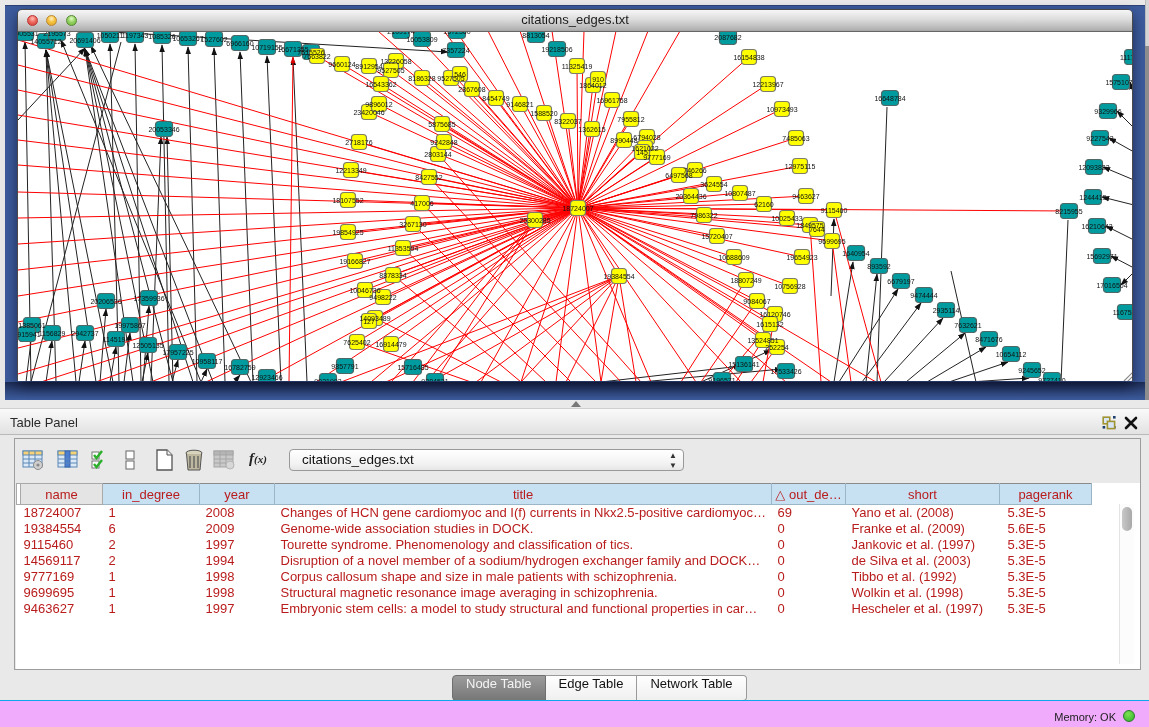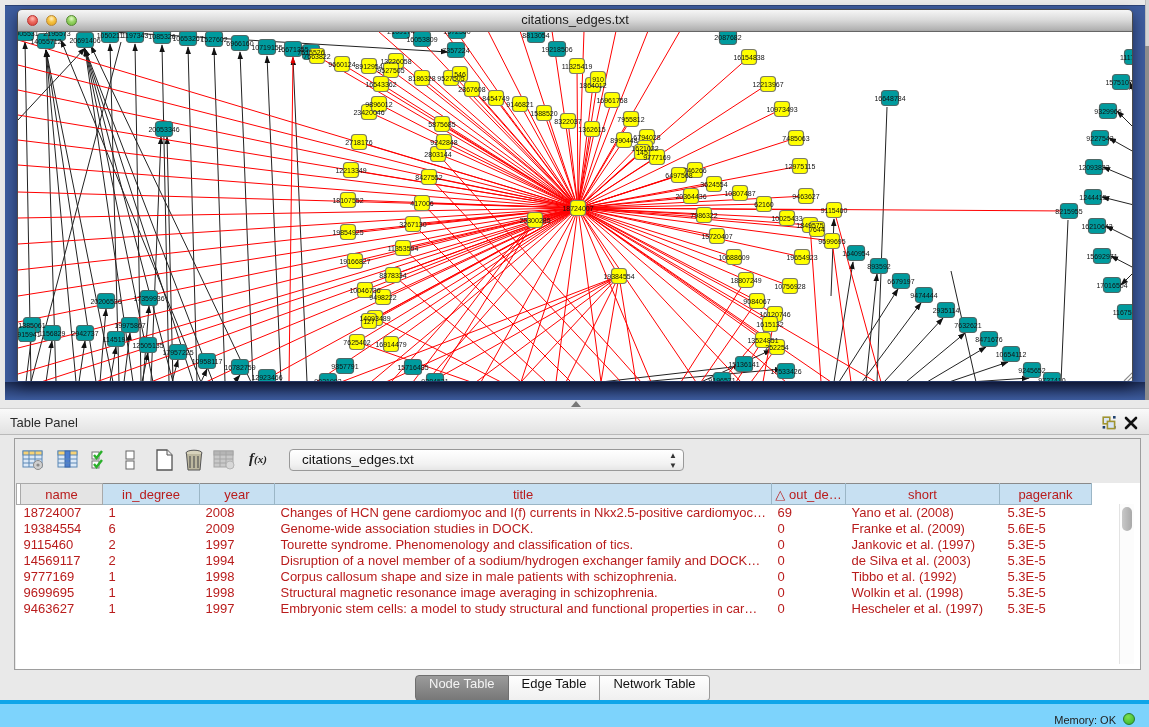--- a/index.html
+++ b/index.html
@@ -26,25 +26,25 @@
 #tblwrap{position:absolute;left:1px;top:44px;width:1124px;height:186px;background:#fff;overflow:hidden}
 table{border-collapse:collapse;table-layout:fixed;font-size:13px;color:#b91c1c;width:1076px}
 th{background:#c7e0f2;border:1px solid #9bb6c6;border-top:1px solid #8a8a8a;font-weight:normal;font-size:13px;height:21px;padding:0}
 th.c1{background:#e4e4e4;border-color:#a9a9a9}
 td{height:16px;padding:0 0 0 6px;white-space:nowrap;overflow:hidden}
 col.g{width:4px}col.c1{width:82px}col.c2{width:97px}col.c3{width:75px}col.c4{width:497px}col.c5{width:74px}col.c6{width:154px}col.c7{width:92px}
 td.c7{padding-left:8px}
 td.c1{padding-left:3px}
 #vscroll{position:absolute;right:6px;top:65px;width:15px;height:160px;background:#fcfcfc;border-left:1px solid #e3e3e3}
 #vthumb{position:absolute;left:2px;top:3px;width:10px;height:24px;background:linear-gradient(90deg,#c8c8c8,#a9a9a9);border-radius:5px}
-#tabs{position:absolute;left:415px;top:275px;height:26px;display:flex;font-size:13px}
+#tabs{position:absolute;left:452px;top:275px;height:26px;display:flex;font-size:13px}
 .tab{border:1px solid #9a9a9a;border-left:none;background:linear-gradient(#fefefe,#f0f0f0);color:#111;padding:0 13px;line-height:16px}
 .tab.sel{background:linear-gradient(#9b9b9b,#777);color:#f4f4f4;border:1px solid #6f6f6f;border-radius:4px 0 0 4px}
 .tab.last{border-radius:0 4px 4px 0}
-#statline{position:absolute;left:0;top:300px;width:1149px;border-top:4px solid #0ea5e9;height:27px;background:#7dd3fc}
+#statline{position:absolute;left:0;top:300px;width:1149px;border-top:1px solid #0ea5e9;height:27px;background:#f0abfc}
 #mem{position:absolute;right:33px;top:10px;font-size:11px;color:#222}
 #memdot{position:absolute;right:14px;top:9px;width:12px;height:12px;border-radius:50%;background:radial-gradient(circle at 40% 30%,#7ee24f,#2eb12e);border:1px solid #2a7a2a}
 </style></head><body>
 <div id="netbg"></div>
 <div style="position:absolute;left:5px;top:382px;width:1140px;height:18px;background:linear-gradient(rgba(8,14,38,.62),rgba(8,14,38,.25) 55%,rgba(8,14,38,0))"></div>
 <div id="rstrip">
     <div id="rthumb"></div>
   </div>
 <div id="win">
   <div id="tbar">

